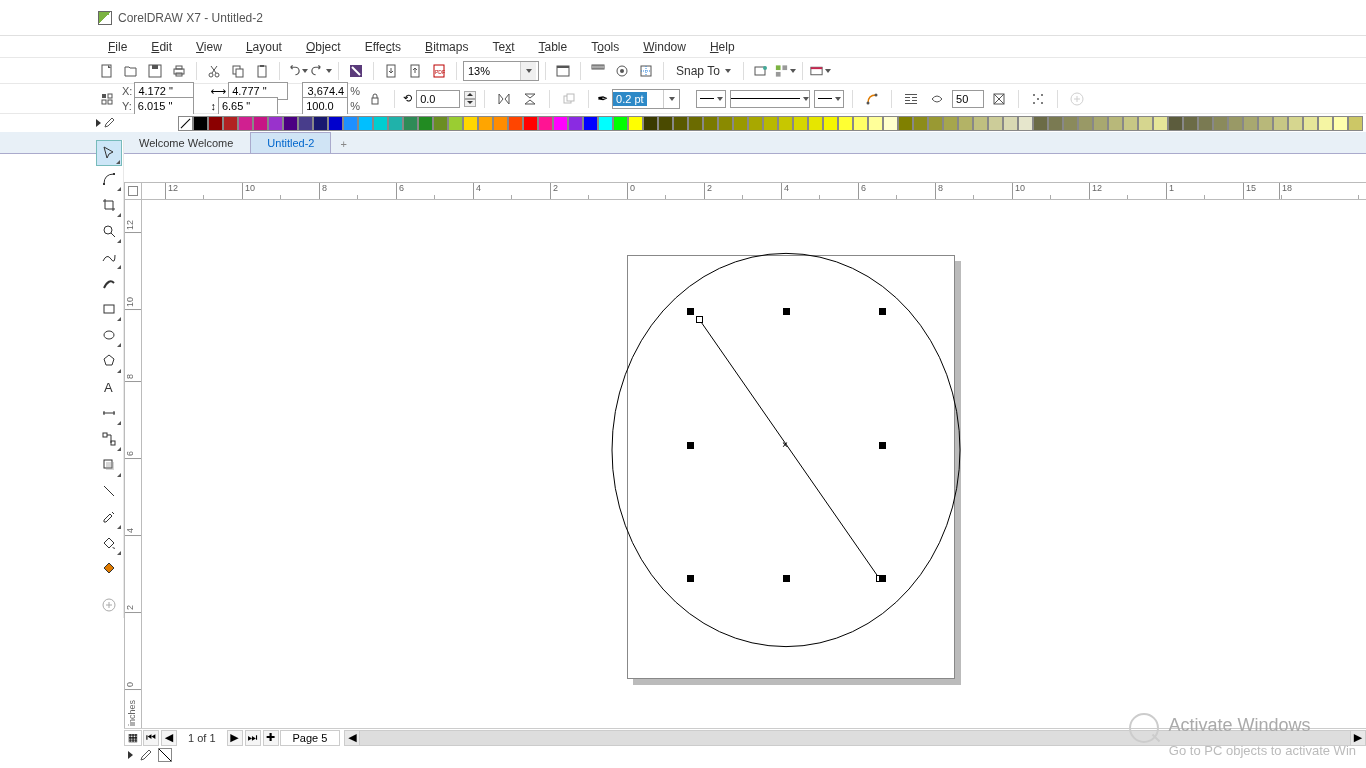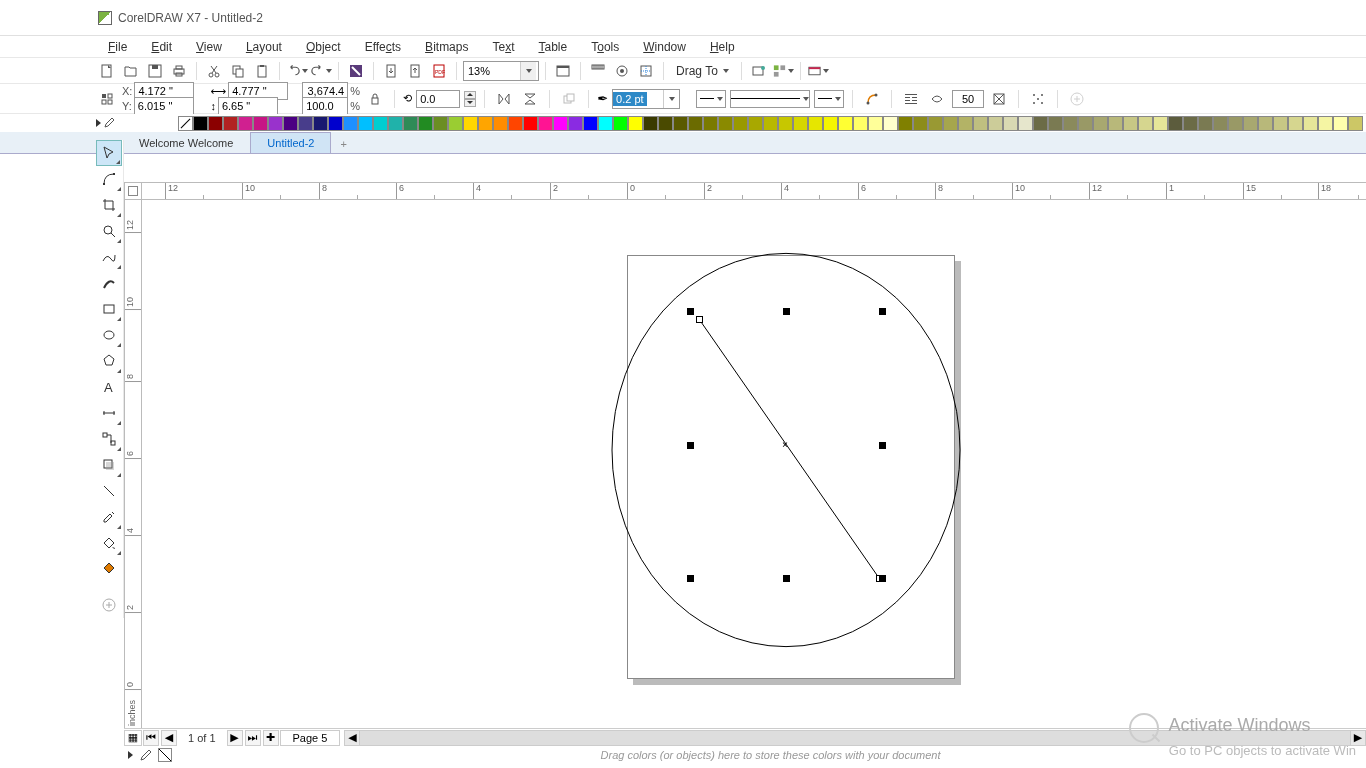--- a/index.html
+++ b/index.html
@@ -248,21 +248,21 @@
       </svg>
     </div>
   <div class="tbtn">
       <svg viewBox="0 0 16 16">
         <rect x="3" y="3" width="10" height="10" fill="none" stroke="#555"></rect>
         <path d="M3 8h10M8 3v10" stroke="#2a82da" stroke-dasharray="1,1"></path>
       </svg>
     </div>
   <div class="tsep"></div>
   <div class="snapto">
-      <span>Drag To</span>
+      <span>Snap To</span>
       <div class="dtri"></div>
     </div>
   <div class="tsep"></div>
   <div class="tbtn">
       <svg viewBox="0 0 16 16">
         <rect x="2" y="4" width="10" height="8" fill="none" stroke="#555"></rect>
         <circle cx="12" cy="5" r="2" fill="#4a9"></circle>
       </svg>
     </div>
   <div class="tbtn">
@@ -409,21 +409,21 @@
         <rect x="9" y="9" width="5" height="1" fill="#555"></rect>
         <rect x="2" y="12" width="12" height="1" fill="#555"></rect>
       </svg>
     </div>
   <div class="tbtn">
       <svg viewBox="0 0 16 16">
         <path d="M3 8 Q8 2 13 8 Q8 14 3 8" fill="none" stroke="#555"></path>
       </svg>
     </div>
   <div class="pbox">
-      <input style="width: 30px; text-align: center;" value="50">
+      <input style="width: 30px;" value="50">
     </div>
   <div class="tbtn">
       <svg viewBox="0 0 16 16">
         <rect x="3" y="3" width="10" height="10" fill="none" stroke="#555"></rect>
         <path d="M3 3l10 10M13 3L3 13" stroke="#555"></path>
       </svg>
     </div>
   <div class="tsep"></div>
   <div class="tbtn">
       <svg viewBox="0 0 16 16">
@@ -684,21 +684,21 @@
       <div class="tick" style="left: 793px;">8</div>
       <div class="mtick" style="left: 831px;"></div>
       <div class="tick" style="left: 870px;">10</div>
       <div class="mtick" style="left: 908px;"></div>
       <div class="tick" style="left: 947px;">12</div>
       <div class="mtick" style="left: 985px;"></div>
       <div class="tick" style="left: 1024px;">1</div>
       <div class="mtick" style="left: 1062px;"></div>
       <div class="tick" style="left: 1101px;">15</div>
       <div class="mtick" style="left: 1139px;"></div>
-      <div class="tick" style="left: 1176px;">18</div>
+      <div class="tick" style="left: 1137px;">18</div>
       <div class="mtick" style="left: 1216px;"></div>
     </div>
   <div class="ruler-v" id="rulv">
     <div class="unitlbl">inches</div>
   <div class="tick" style="top: 20px;">12</div>
       <div class="tick" style="top: 97px;">10</div>
       <div class="tick" style="top: 174px;">8</div>
       <div class="tick" style="top: 251px;">6</div>
       <div class="tick" style="top: 328px;">4</div>
       <div class="tick" style="top: 405px;">2</div>
@@ -741,20 +741,19 @@
       <div class="sbtn r">▶</div>
   </div>
 </div>
 
 <div class="colordock">
   <div class="arr"></div>
   <svg class="pen2" viewBox="0 0 14 14">
       <path d="M2 12l1-3 7-7 2 2-7 7z" fill="none" stroke="#555"></path>
     </svg>
   <div class="nof"></div>
-  <div class="hint">Drag colors (or objects) here to store these colors with your document</div>
 </div>
 
 <div class="watermark">
   <span class="circ"></span>
   <span class="big">Activate Windows</span><br>
   <span style="margin-left:40px;">Go to PC objects to activate Win</span>
 </div>
 
 </body></html>

